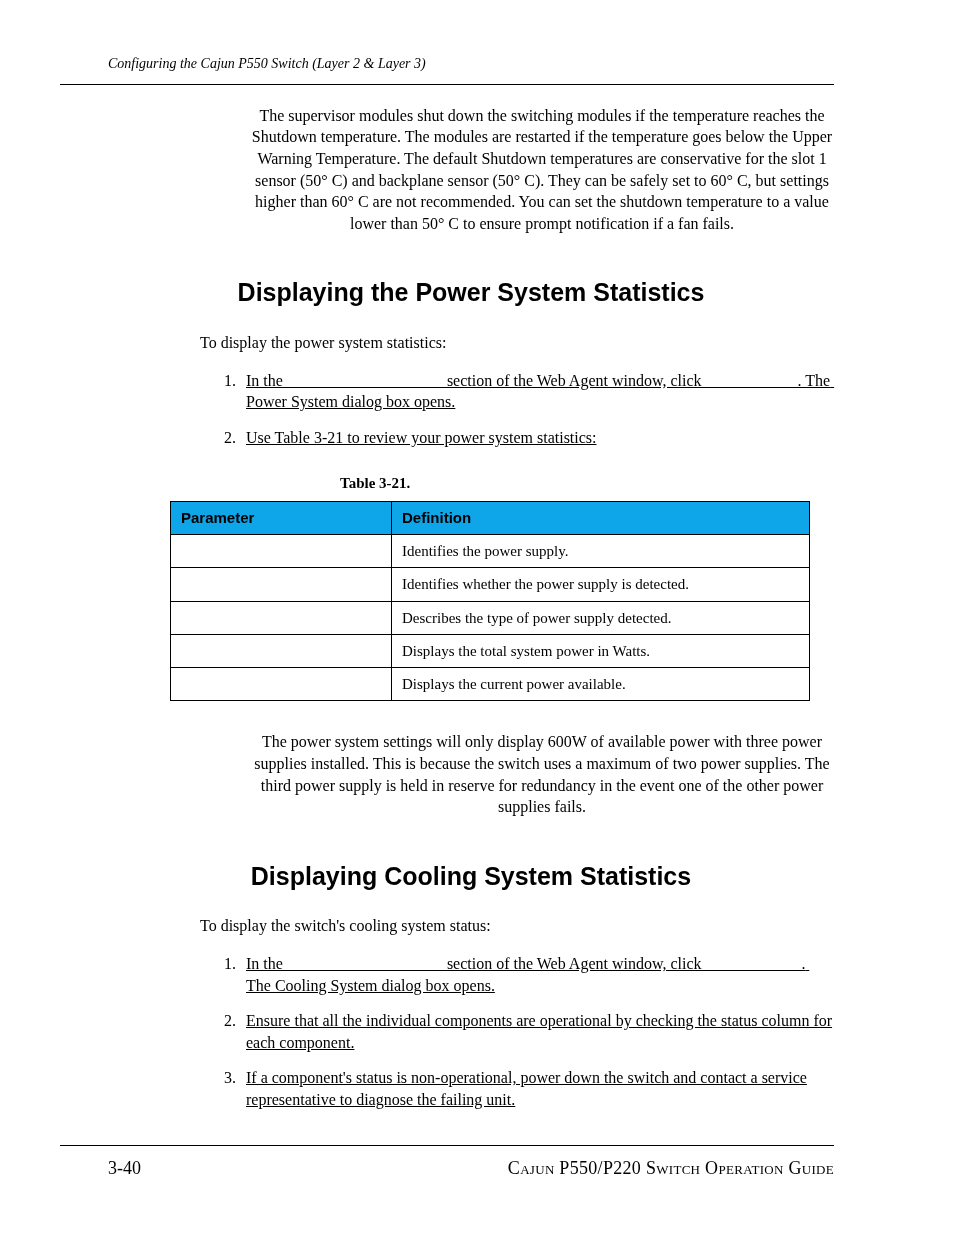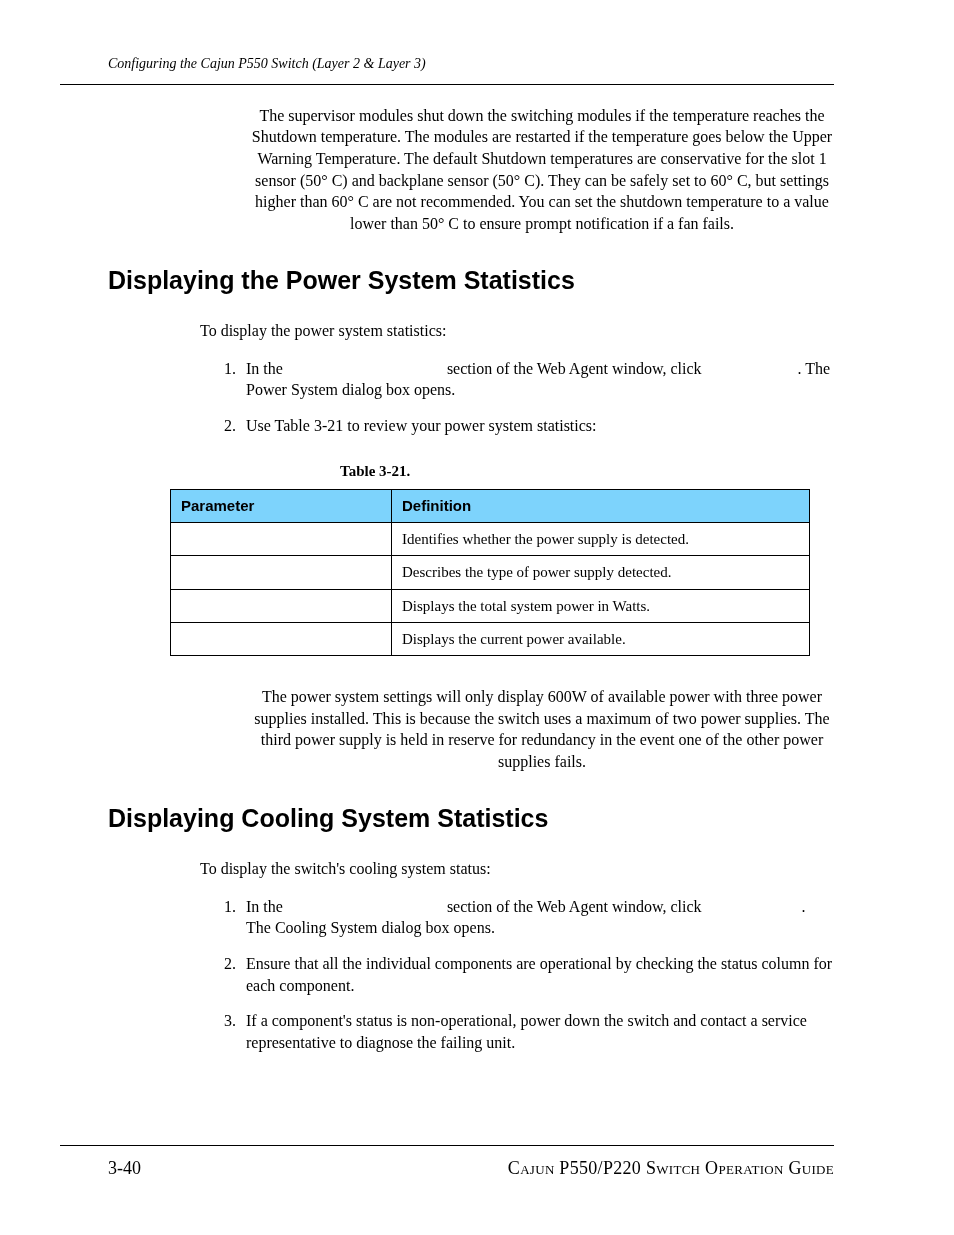--- a/index.html
+++ b/index.html
@@ -35,54 +35,56 @@
     margin-right: 0;
   }
   .para {
     margin: 20px 0 0 0;
     text-align: center;
   }
   h2.section-title {
     font-family: "Trebuchet MS", "Lucida Sans", Arial, sans-serif;
     font-weight: bold;
     font-size: 25px;
-    margin: 30px 0 0 48px;
+    margin: 42px 0 0 48px;
+    text-align: center;
   }
   .intro-line {
     margin-left: 140px;
     margin-top: 22px;
   }
   ol.steps {
     margin: 16px 0 0 140px;
     padding-left: 40px;
   }
   ol.steps li {
     margin-bottom: 14px;
     padding-left: 6px;
+    text-decoration: underline;
   }
   .table-caption {
     font-weight: bold;
     font-size: 15px;
     text-align: left;
     margin: 24px 0 8px 280px;
   }
   table.info {
     border-collapse: collapse;
     margin-left: 110px;
     width: 640px;
     font-size: 15px;
   }
   table.info th, table.info td {
     border: 1px solid #000;
     padding: 6px 10px;
     text-align: left;
     vertical-align: top;
   }
   table.info th {
-    background: #7dd3fc;
+    background: #0ea5e9;
     font-family: "Trebuchet MS", "Lucida Sans", Arial, sans-serif;
     font-weight: bold;
     font-size: 15px;
   }
   table.info th:first-child, table.info td:first-child {
     width: 200px;
   }
   .footer {
     position: absolute;
     left: 60px;
@@ -131,20 +133,24 @@
   <table class="info">
     <thead>
       <tr>
         <th>Parameter</th>
         <th>Definition</th>
       </tr>
     </thead>
     <tbody>
       <tr>
         <td></td>
+        <td>Identifies the power supply.</td>
+      </tr>
+      <tr>
+        <td></td>
         <td>Identifies whether the power supply is detected.</td>
       </tr>
       <tr>
         <td></td>
         <td>Describes the type of power supply detected.</td>
       </tr>
       <tr>
         <td></td>
         <td>Displays the total system power in Watts.</td>
       </tr>

